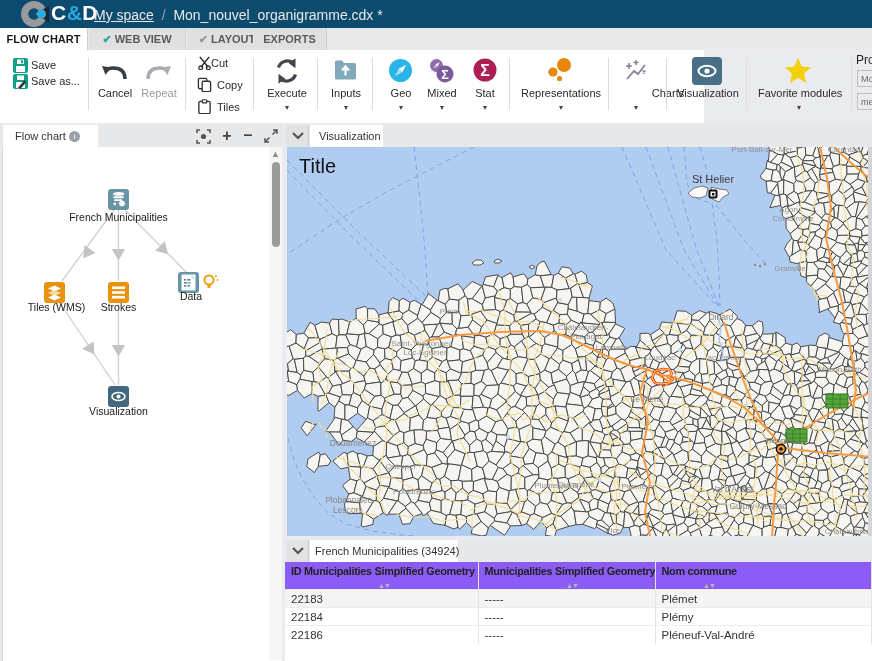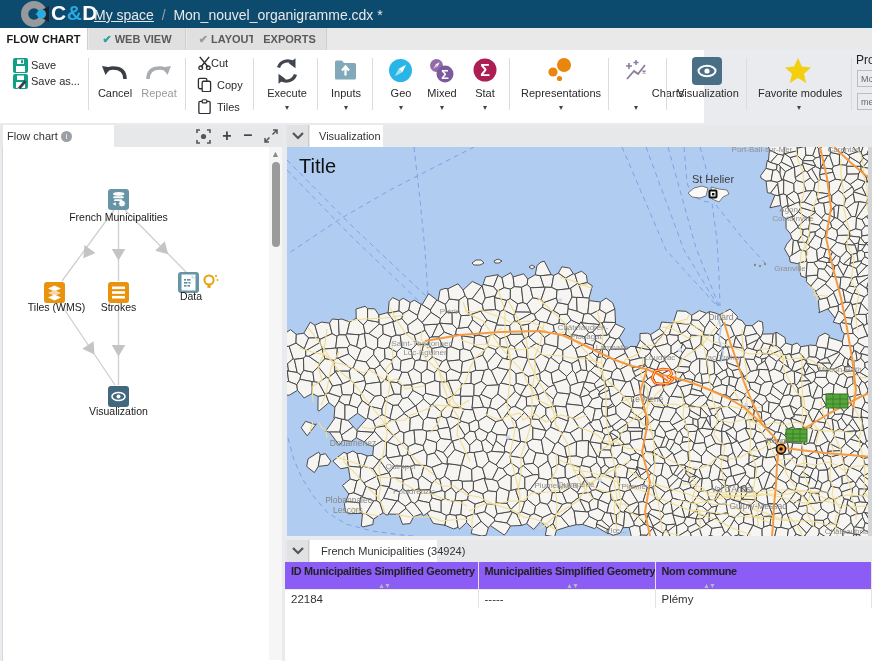--- a/index.html
+++ b/index.html
@@ -159,21 +159,21 @@
   <div class="tlabel" style="left:758px;top:37px;width:82px">Favorite modules</div>
   <div class="tdrop" style="left:794px;top:53px;width:10px">▾</div>
   <div class="tsep" style="left:851px"></div>
   <div class="tlabel" style="left:856px;top:3px;font-size:12px;color:#222">Pro</div>
   <div class="abs" style="left:857px;top:20px;width:20px;height:17px;border:1px solid #bdbdbd;font-size:9px;color:#666;padding:3px 0 0 3px">Mo</div>
   <div class="abs" style="left:857px;top:43px;width:20px;height:17px;border:1px solid #bdbdbd;font-size:9px;color:#666;padding:3px 0 0 3px">me</div>
 </div>
 
 <div id="workarea"></div>
 <div class="ptabs" style="left:0;top:125px;width:283px">
-  <div class="ptab" style="left:3px;width:111px;padding-left:4px">Flow chart <span style="display:inline-block;width:11px;height:11px;border-radius:50%;background:#9aa0a6;color:#fff;font-size:8px;line-height:11px;text-align:center;vertical-align:1px">i</span></div>
+  <div class="ptab" style="left:3px;width:95px;padding-left:12px">Flow chart <span style="display:inline-block;width:11px;height:11px;border-radius:50%;background:#9aa0a6;color:#fff;font-size:8px;line-height:11px;text-align:center;vertical-align:1px">i</span></div>
   <svg class="abs" style="left:196px;top:4px" width="15" height="15" viewBox="0 0 15 15">
       <path d="M1,4 V1 H4 M11,1 H14 V4 M14,11 V14 H11 M4,14 H1 V11" stroke="#555" stroke-width="1.6" fill="none"></path>
       <circle cx="7.5" cy="7.5" r="2.6" fill="#555"></circle>
     </svg>
   <div class="abs" style="left:218px;top:0;width:18px;font-size:16px;color:#444;font-weight:bold;text-align:center;line-height:21px">+</div>
   <div class="abs" style="left:241px;top:0;width:14px;font-size:16px;color:#444;font-weight:bold;text-align:center;line-height:19px">–</div>
   <svg class="abs" style="left:264px;top:4px" width="14" height="14" viewBox="0 0 14 14">
       <path d="M8.5,5.5 L13,1 M9,1 H13 V5 M5.5,8.5 L1,13 M1,9 V13 H5" stroke="#555" stroke-width="1.5" fill="none"></path>
     </svg>
 </div>
@@ -1744,39 +1744,49 @@
 <text x="720" y="360" font-size="8" fill="#8f8f8f" text-anchor="middle" font-family="Liberation Sans, sans-serif" font-weight="normal">...-ac-Tréhor</text>
 <text x="612" y="350" font-size="8" fill="#8f8f8f" text-anchor="middle" font-family="Liberation Sans, sans-serif" font-weight="normal">Lamballe</text>
 </svg>
 <div class="abs" style="left:12px;top:8px;font-size:20px;color:#111">Title</div>
 <div class="abs" style="left:581px;top:0;width:4px;height:389px;background:#d2d4d6"></div>
 </div>
 <div class="ptabs" style="left:285px;top:540px;width:587px">
   <div class="chevbtn" style="left:2px;top:0"><svg width="12" height="8" viewBox="0 0 12 8" style="margin-top:7px">
         <path d="M1,1 L6,6 L11,1" stroke="#555" stroke-width="2.2" fill="none"></path>
       </svg></div>
-  <div class="ptab" style="left:25px;width:127px;padding-left:11px">French Municipalities (34924)</div>
+  <div class="ptab" style="left:25px;width:148px;padding-left:5px">French Municipalities (34924)</div>
 </div>
 
 <div id="tablepanel">
   <table class="grid">
     <colgroup>
         <col style="width:193px">
         <col style="width:177px">
         <col>
       </colgroup>
     <tbody>
         <tr>
           <th>ID Municipalities Simplified Geometry</th>
           <th>Municipalities Simplified Geometry</th>
           <th>Nom commune</th>
         </tr>
+    <tr class="odd">
+          <td>22183</td>
+          <td>-----</td>
+          <td>Plémet</td>
+        </tr>
     <tr>
           <td>22184</td>
           <td>-----</td>
           <td>Plémy</td>
+        </tr>
+    <tr>
+          <td>22186</td>
+          <td>-----</td>
+          <td>Pléneuf-Val-André</td>
         </tr>
   </tbody>
     </table>
   <div class="sortmk" style="left:93px;top:20px">▲▼</div>
   <div class="sortmk" style="left:281px;top:20px">▲▼</div>
   <div class="sortmk" style="left:418px;top:20px">▲▼</div>
 </div>
 
 </body></html>

